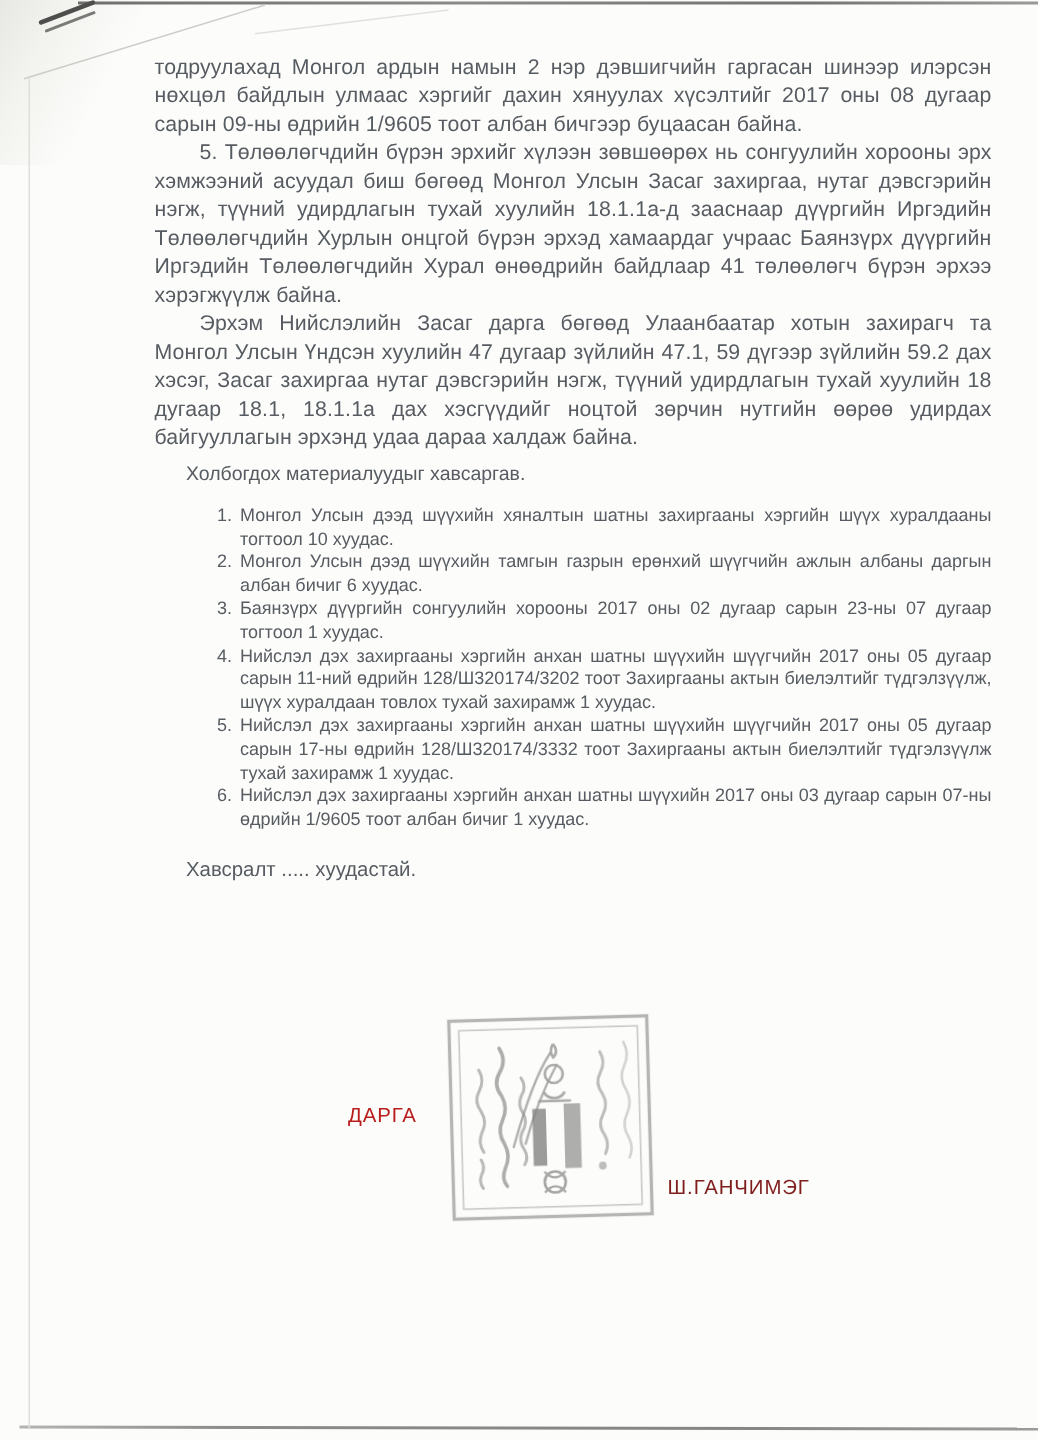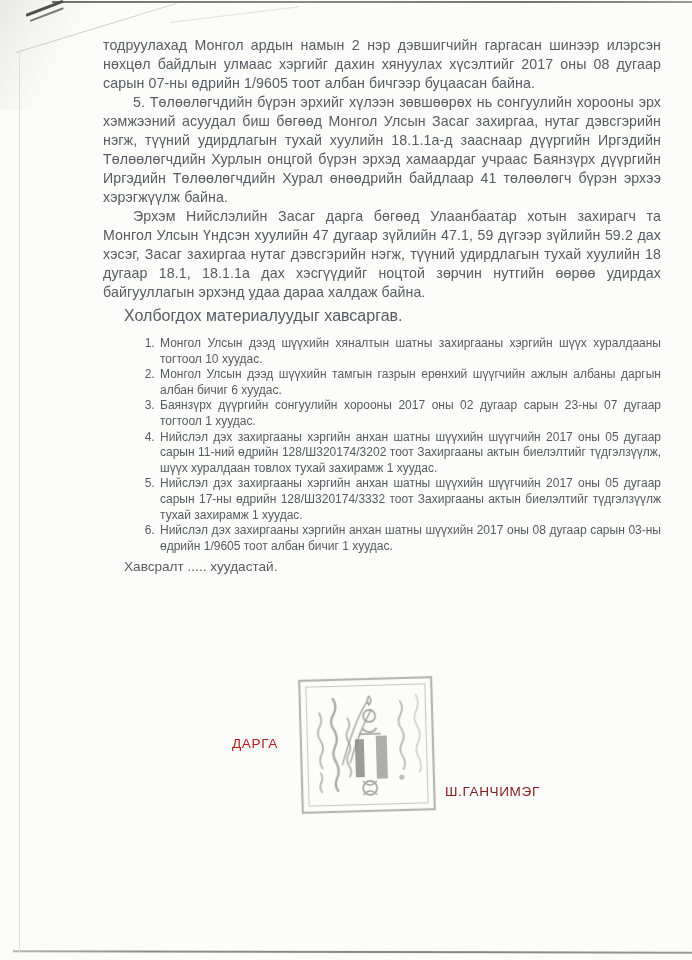--- a/index.html
+++ b/index.html
@@ -23,24 +23,24 @@
     transform:rotate(-7deg);transform-origin:left center;}
   .staple-line1{position:absolute;left:26px;top:14px;width:40px;height:3px;background:#4e4e4c;
     border-radius:2px;transform:rotate(-21deg);transform-origin:left center;}
   .staple-line2{position:absolute;left:30px;top:20px;width:36px;height:2px;background:#7a7a78;
     border-radius:2px;transform:rotate(-21deg);transform-origin:left center;}
   
   .content{position:absolute;left:103px;top:36px;width:558px;color:#575c62;
     filter:blur(0.28px);}
   .para{margin:0;font-size:14.2px;line-height:19px;text-align:justify;letter-spacing:0.1px;}
   .para.indent{text-indent:30px;}
-  .attach-heading{margin:5px 0 12px 21px;font-size:16px;line-height:17px;}
+  .attach-heading{margin:5px 0 12px 21px;font-size:13px;line-height:17px;}
   .attach-list{margin:3px 0 0 0;padding:0 0 0 55px;font-size:12px;line-height:15.6px;}
   .attach-list li{margin:0;text-align:justify;padding-left:2px;}
-  .appendix{margin:4px 0 0 21px;font-size:13.6px;line-height:17px;}
+  .appendix{margin:17px 0 0 21px;font-size:13.6px;line-height:17px;}
   .sig-title{position:absolute;left:232px;top:736px;font-size:13.6px;letter-spacing:0.6px;
     color:#b91c1c;filter:blur(0.25px);}
   .sig-name{position:absolute;left:445px;top:736px;font-size:13.6px;letter-spacing:0.6px;
     color:#7f1d1d;filter:blur(0.25px);margin-top:48px;}
   
   .stamp{position:absolute;left:298px;top:676px;width:139px;height:139px;
     transform:rotate(-1.6deg);opacity:0.85;filter:blur(0.35px);}
 </style>
 </head>
 <body>
@@ -50,33 +50,33 @@
   <div class="corner-shade"></div>
   <div class="edge-top"></div>
   <div class="edge-bottom"></div>
   <div class="edge-left"></div>
   <div class="crease-a"></div>
   <div class="crease-b"></div>
   <div class="staple-line1"></div>
   <div class="staple-line2"></div>
 
   <div class="content">
-    <p class="para">тодруулахад Монгол ардын намын 2 нэр дэвшигчийн гаргасан шинээр илэрсэн нөхцөл байдлын улмаас хэргийг дахин хянуулах хүсэлтийг 2017 оны 08 дугаар сарын 07-ны өдрийн 1/9605 тоот албан бичгээр буцаасан байна.</p>
+    <p class="para">тодруулахад Монгол ардын намын 2 нэр дэвшигчийн гаргасан шинээр илэрсэн нөхцөл байдлын улмаас хэргийг дахин хянуулах хүсэлтийг 2017 оны 08 дугаар сарын 09-ны өдрийн 1/9605 тоот албан бичгээр буцаасан байна.</p>
     <p class="para indent">5. Төлөөлөгчдийн бүрэн эрхийг хүлээн зөвшөөрөх нь сонгуулийн хорооны эрх хэмжээний асуудал биш бөгөөд Монгол Улсын Засаг захиргаа, нутаг дэвсгэрийн нэгж, түүний удирдлагын тухай хуулийн 18.1.1а-д зааснаар дүүргийн Иргэдийн Төлөөлөгчдийн Хурлын онцгой бүрэн эрхэд хамаардаг учраас Баянзүрх дүүргийн Иргэдийн Төлөөлөгчдийн Хурал өнөөдрийн байдлаар 41 төлөөлөгч бүрэн эрхээ хэрэгжүүлж байна.</p>
     <p class="para indent">Эрхэм Нийслэлийн Засаг дарга бөгөөд Улаанбаатар хотын захирагч та Монгол Улсын Үндсэн хуулийн 47 дугаар зүйлийн 47.1, 59 дүгээр зүйлийн 59.2 дах хэсэг, Засаг захиргаа нутаг дэвсгэрийн нэгж, түүний удирдлагын тухай хуулийн 18 дугаар 18.1, 18.1.1а дах хэсгүүдийг ноцтой зөрчин нутгийн өөрөө удирдах байгууллагын эрхэнд удаа дараа халдаж байна.</p>
 
     <p class="attach-heading">Холбогдох материалуудыг хавсаргав.</p>
 
     <ol class="attach-list">
       <li>Монгол Улсын дээд шүүхийн хяналтын шатны захиргааны хэргийн шүүх хуралдааны тогтоол 10 хуудас.</li>
       <li>Монгол Улсын дээд шүүхийн тамгын газрын ерөнхий шүүгчийн ажлын албаны даргын албан бичиг 6 хуудас.</li>
       <li>Баянзүрх дүүргийн сонгуулийн хорооны 2017 оны 02 дугаар сарын 23-ны 07 дугаар тогтоол 1 хуудас.</li>
       <li>Нийслэл дэх захиргааны хэргийн анхан шатны шүүхийн шүүгчийн 2017 оны 05 дугаар сарын 11-ний өдрийн 128/Ш320174/3202 тоот Захиргааны актын биелэлтийг түдгэлзүүлж, шүүх хуралдаан товлох тухай захирамж 1 хуудас.</li>
       <li>Нийслэл дэх захиргааны хэргийн анхан шатны шүүхийн шүүгчийн 2017 оны 05 дугаар сарын 17-ны өдрийн 128/Ш320174/3332 тоот Захиргааны актын биелэлтийг түдгэлзүүлж тухай захирамж 1 хуудас.</li>
-      <li>Нийслэл дэх захиргааны хэргийн анхан шатны шүүхийн 2017 оны 08 дугаар сарын 03-ны өдрийн 1/9605 тоот албан бичиг 1 хуудас.</li>
+      <li>Нийслэл дэх захиргааны хэргийн анхан шатны шүүхийн 2017 оны 03 дугаар сарын 07-ны өдрийн 1/9605 тоот албан бичиг 1 хуудас.</li>
     </ol>
 
     <p class="appendix">Хавсралт ..... хуудастай.</p>
   </div>
 
   <span class="sig-title">ДАРГА</span>
   <span class="sig-name">Ш.ГАНЧИМЭГ</span>
 
   <div class="stamp">
     <svg viewBox="0 0 139 139" width="139" height="139" xmlns="http://www.w3.org/2000/svg">

